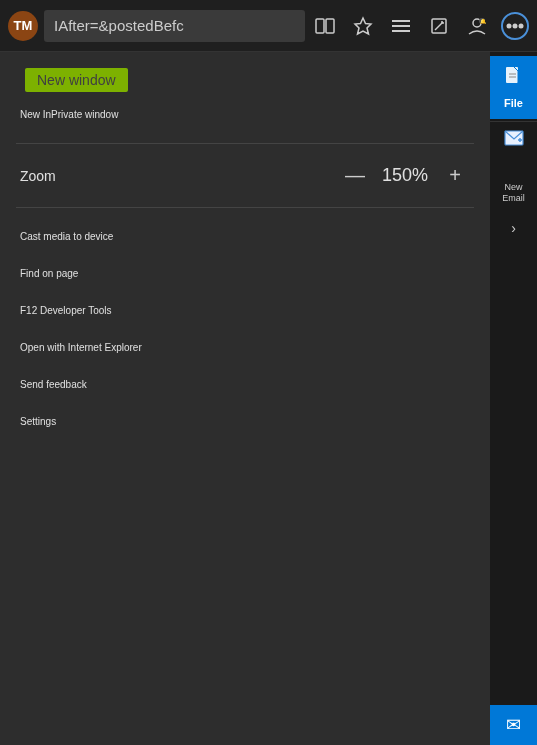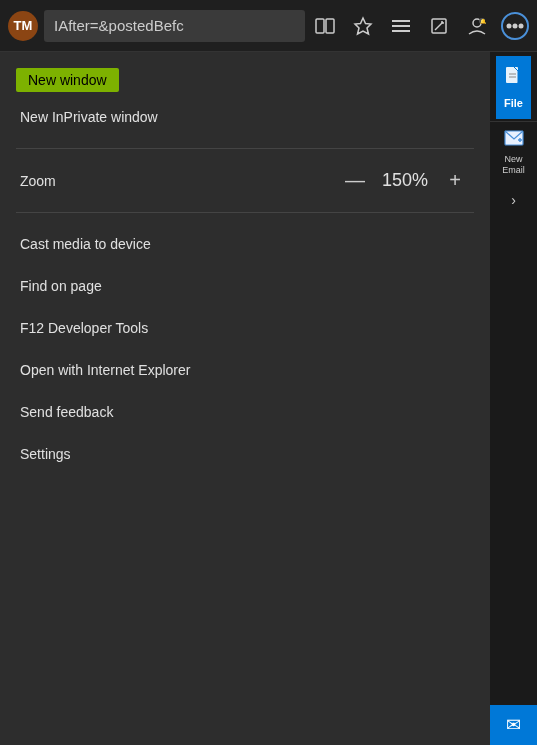--- a/index.html
+++ b/index.html
@@ -74,42 +74,42 @@
     
     .dropdown-menu {
       width: 490px;
       background: #2d2d2d;
       padding: 12px 0;
       flex-shrink: 0;
     }
 
     .menu-item-highlighted {
       display: inline-block;
-      margin: 4px 16px 4px 16px;
+      margin: 4px 16px 4px 25px;
       background: #7db100;
-      color: #000000;
+      color: #404040;
       font-size: 14px;
       font-weight: 500;
       padding: 4px 12px;
       border-radius: 2px;
       cursor: pointer;
     }
 
     .menu-divider {
       height: 1px;
       background: #444;
       margin: 10px 16px;
     }
 
     .menu-item {
       display: flex;
       align-items: center;
       padding: 13px 20px;
       color: #e0e0e0;
-      font-size: 14px;
+      font-size: 10px;
       cursor: pointer;
     }
 
     .zoom-row {
       display: flex;
       align-items: center;
       padding: 10px 20px;
       color: #e0e0e0;
       font-size: 14px;
     }
@@ -147,21 +147,21 @@
       width: 47px;
       background: #1a1a1a;
       display: flex;
       flex-direction: column;
       align-items: center;
       padding-top: 4px;
       position: relative;
     }
 
     .sidebar-file-btn {
-      width: 35px;
+      width: 47px;
       background: #0078d7;
       color: #fff;
       font-size: 11px;
       font-weight: 600;
       text-align: center;
       padding: 10px 4px;
       cursor: pointer;
       display: flex;
       flex-direction: column;
       align-items: center;
@@ -345,21 +345,21 @@
 
     <div class="sidebar-new-email">
       <span class="sidebar-new-email-icon">
         <svg width="20" height="16" viewBox="0 0 20 16" fill="none">
           <rect x="1" y="1" width="18" height="14" rx="1" fill="#e8f0fe" stroke="#4a90d9" stroke-width="1.2"></rect>
           <polyline points="1,1 10,9 19,1" fill="none" stroke="#4a90d9" stroke-width="1.2"></polyline>
           <line x1="14" y1="10" x2="18" y2="10" stroke="#4a90d9" stroke-width="1.5"></line>
           <line x1="16" y1="8" x2="16" y2="12" stroke="#4a90d9" stroke-width="1.5"></line>
         </svg>
       </span>
-      <span style="font-size:9px; line-height:1.2; text-align:center; color:#ccc;">New<br>Email</span>
+      <span style="font-size:9px; line-height:1.2; text-align:center; color:#ccc;margin-top:28px;">New<br>Email</span>
     </div>
 
     <div class="sidebar-expand-arrow">
       <span>›</span>
     </div>
 
     <div class="bottom-bar">
       <span class="bottom-email-icon">✉</span>
     </div>
   </div>

